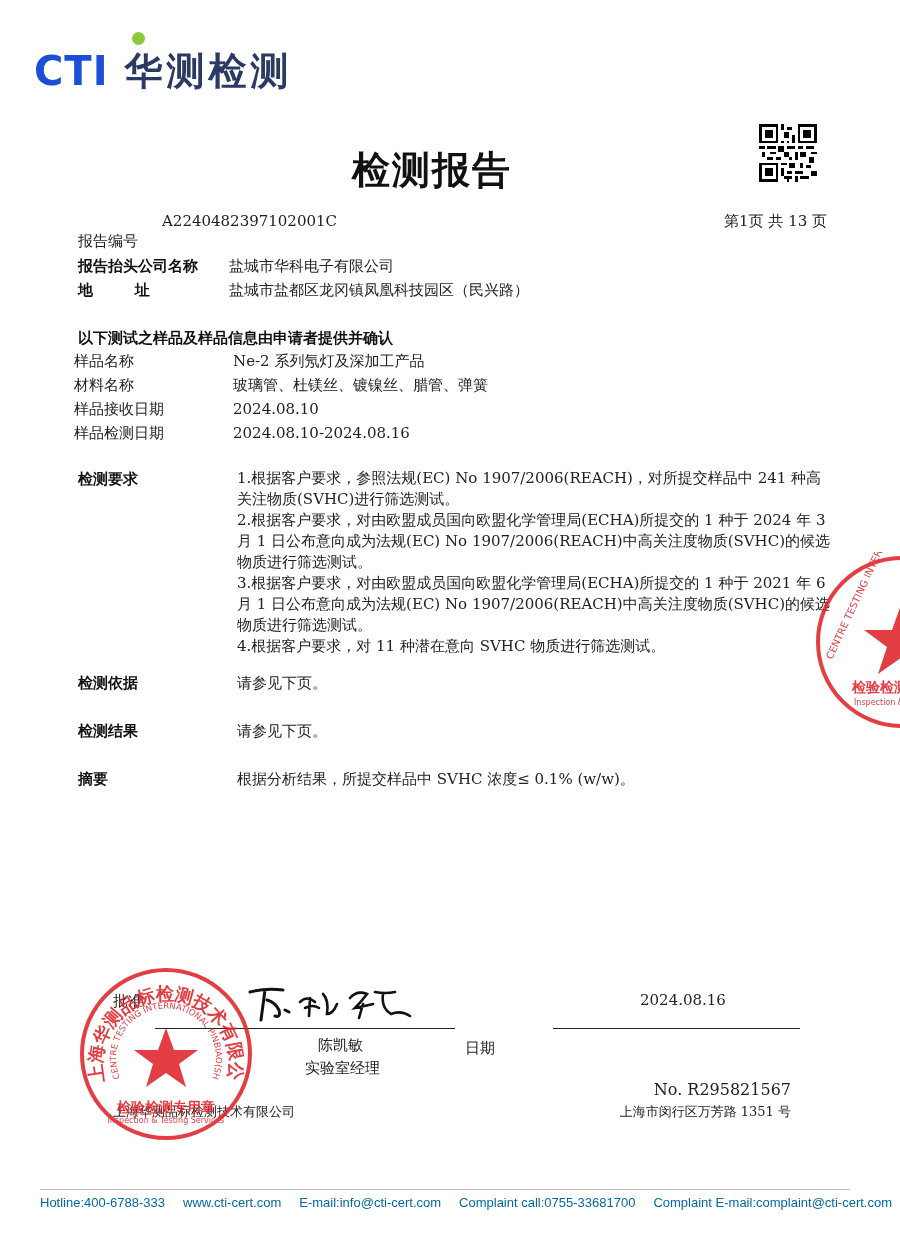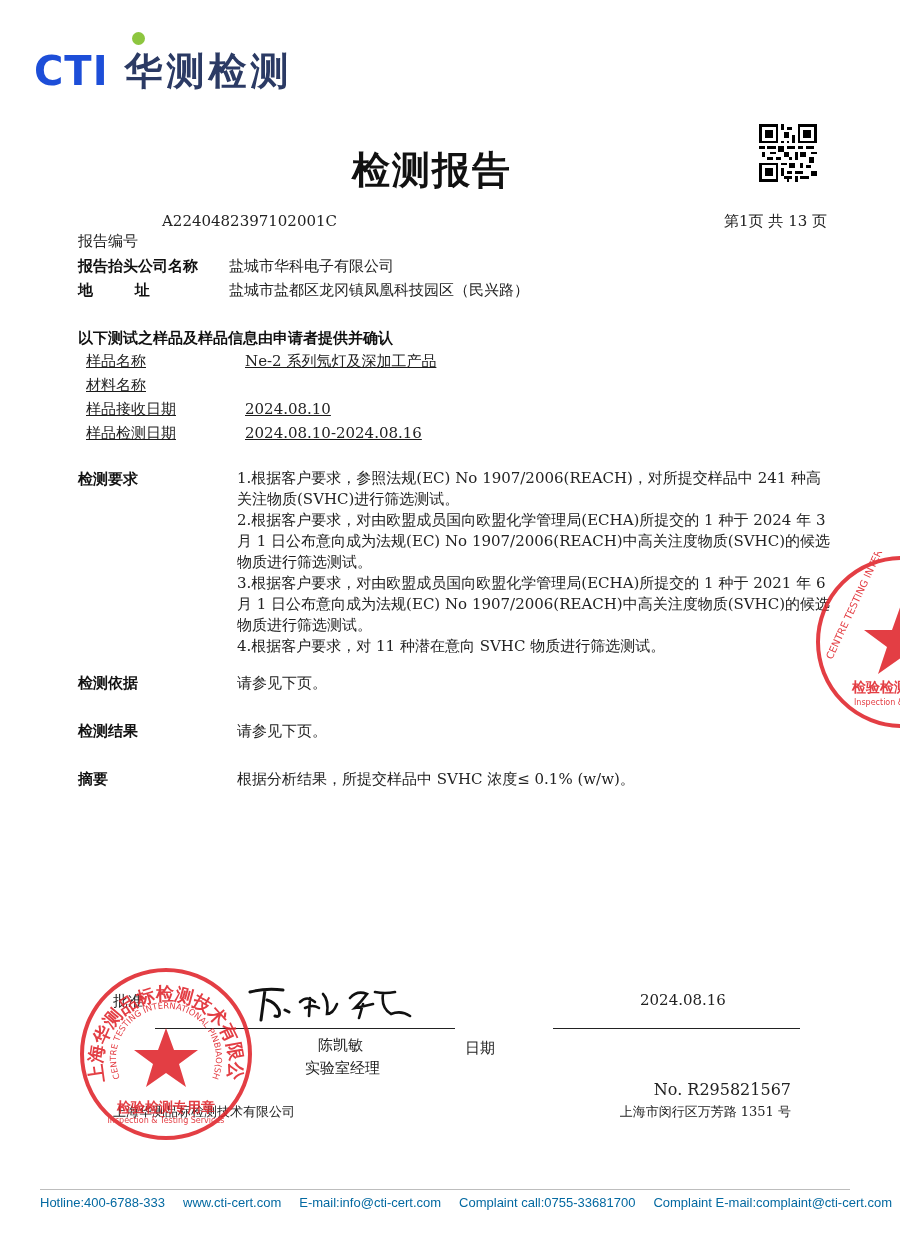--- a/index.html
+++ b/index.html
@@ -97,27 +97,28 @@
 <div class="abs txt" style="left:78px; top:209px;margin-top:20px;">报告编号</div>
 <div class="abs txt" style="left:162px; top:209px;">A2240482397102001C</div>
 <div class="abs txt" style="right:73px; top:209px;">第1页  共 13 页</div>
 
 <div class="abs txt bold" style="left:78px; top:254px;">报告抬头公司名称</div>
 <div class="abs txt" style="left:229px; top:254px;">盐城市华科电子有限公司</div>
 <div class="abs txt bold" style="left:78px; top:278px; white-space:pre;">地        址</div>
 <div class="abs txt" style="left:229px; top:278px;">盐城市盐都区龙冈镇凤凰科技园区（民兴路）</div>
 
 <div class="abs txt bold" style="left:78px; top:326px;">以下测试之样品及样品信息由申请者提供并确认</div>
-<div class="abs" style="left:86px; top:349px;text-decoration:underline;">
+<div class="abs" style="left:74px; top:349px;">
   <div class="txt" style="display:flex;">
     <span style="width:159px;">样品名称</span>
     <span>Ne-2 系列氖灯及深加工产品</span>
   </div>
   <div class="txt" style="display:flex;">
     <span style="width:159px;">材料名称</span>
+    <span>玻璃管、杜镁丝、镀镍丝、腊管、弹簧</span>
   </div>
   <div class="txt" style="display:flex;">
     <span style="width:159px;">样品接收日期</span>
     <span>2024.08.10</span>
   </div>
   <div class="txt" style="display:flex;">
     <span style="width:159px;">样品检测日期</span>
     <span>2024.08.10-2024.08.16</span>
   </div>
 </div>

